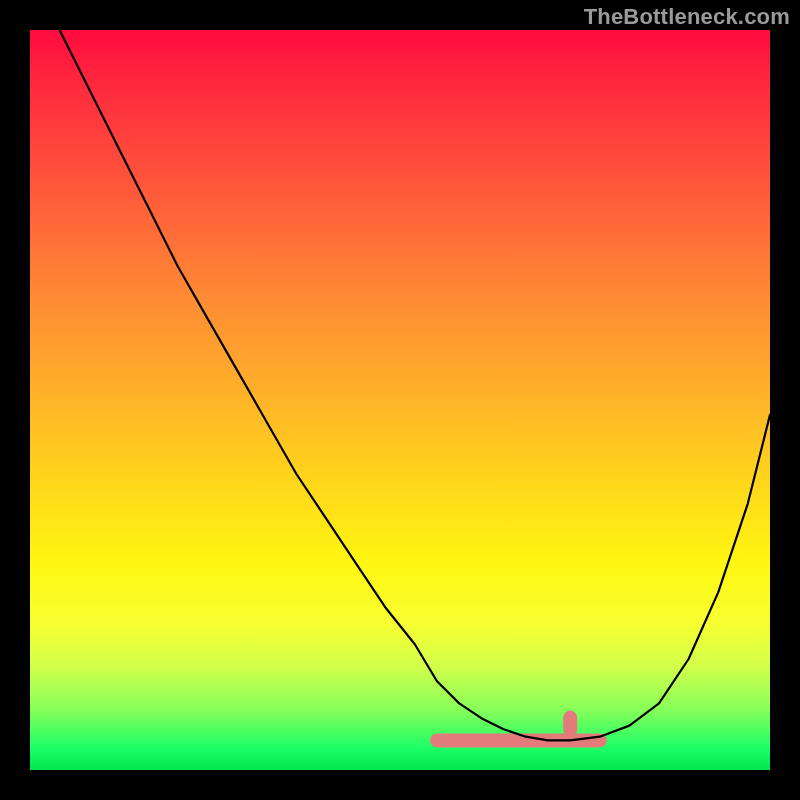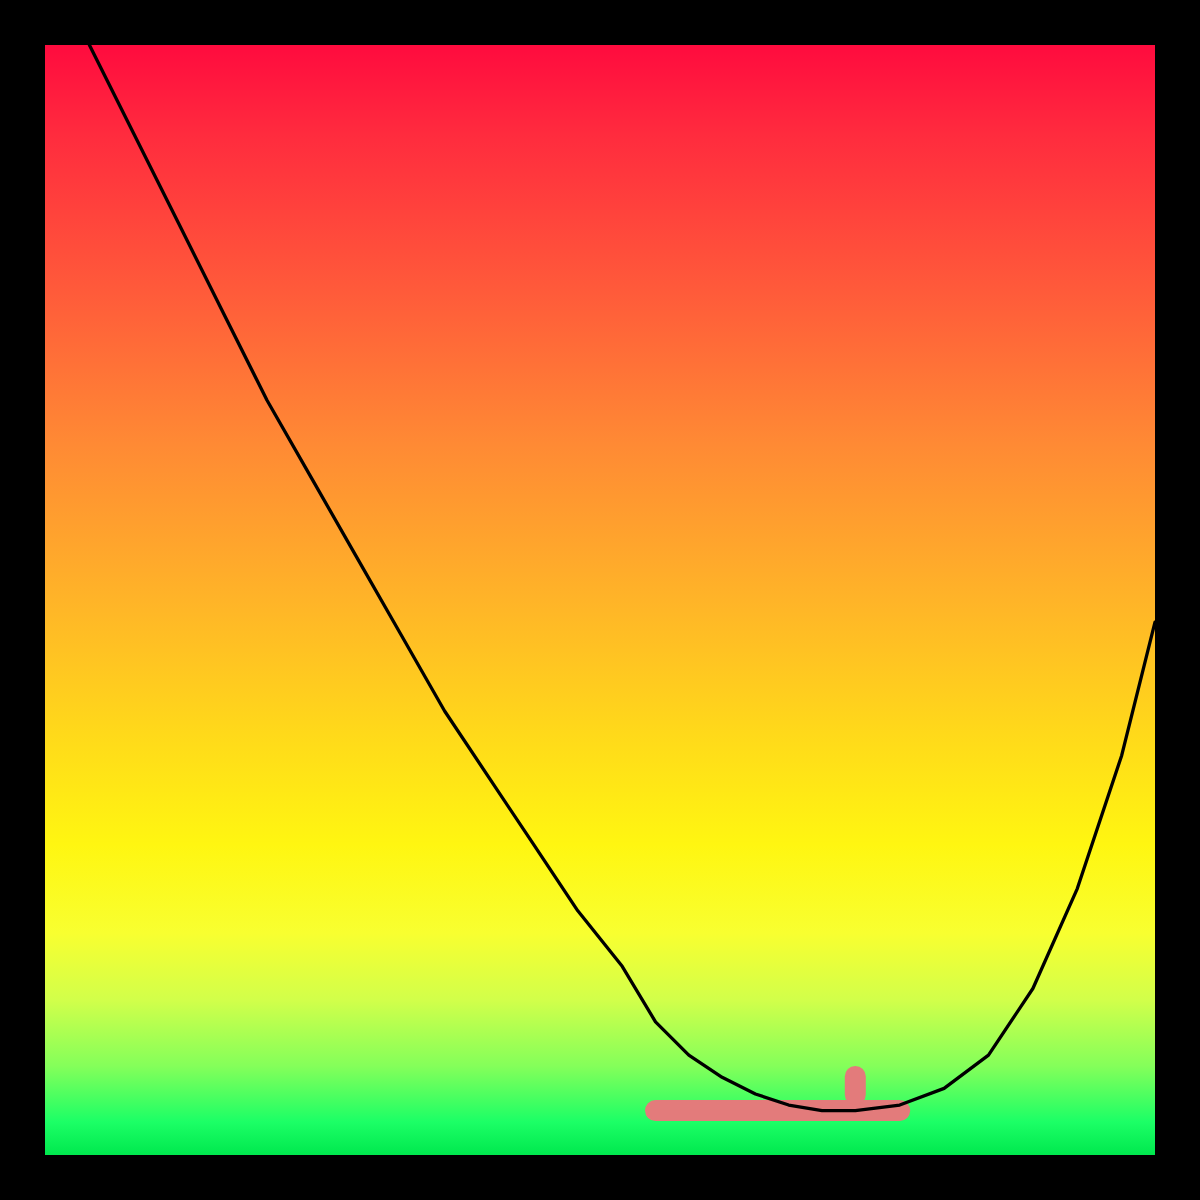--- a/index.html
+++ b/index.html
@@ -79,13 +79,14 @@
 <div class="stage">
 
   <div class="plot-area">
     <svg class="curve" viewBox="0 0 740 740">
       <path id="flat-band" class="flat-band" d="M407.0 710.4 L569.8 710.4"></path>
       <path id="series-path" class="series-line" d="M29.6 0.0 L59.2 59.2 L88.8 118.4 L118.4 177.6 L148.0 236.8 L177.6 288.6 L207.2 340.4 L236.8 392.2 L266.4 444.0 L296.0 488.4 L325.6 532.8 L355.2 577.2 L384.8 614.2 L407.0 651.2 L429.2 673.4 L451.4 688.2 L473.6 699.3 L495.8 706.7 L518.0 710.4 L540.2 710.4 L569.8 706.7 L599.4 695.6 L629.0 673.4 L658.6 629.0 L688.2 562.4 L717.8 473.6 L740.0 384.8"></path>
       <path id="tick-marker" class="flat-band" d="M540.2 687.6 L540.2 699.6" stroke-width="8"></path>
     </svg>
   </div>
 
+  <div class="watermark">TheBottleneck.com</div>
 </div>
 
 </body></html>

